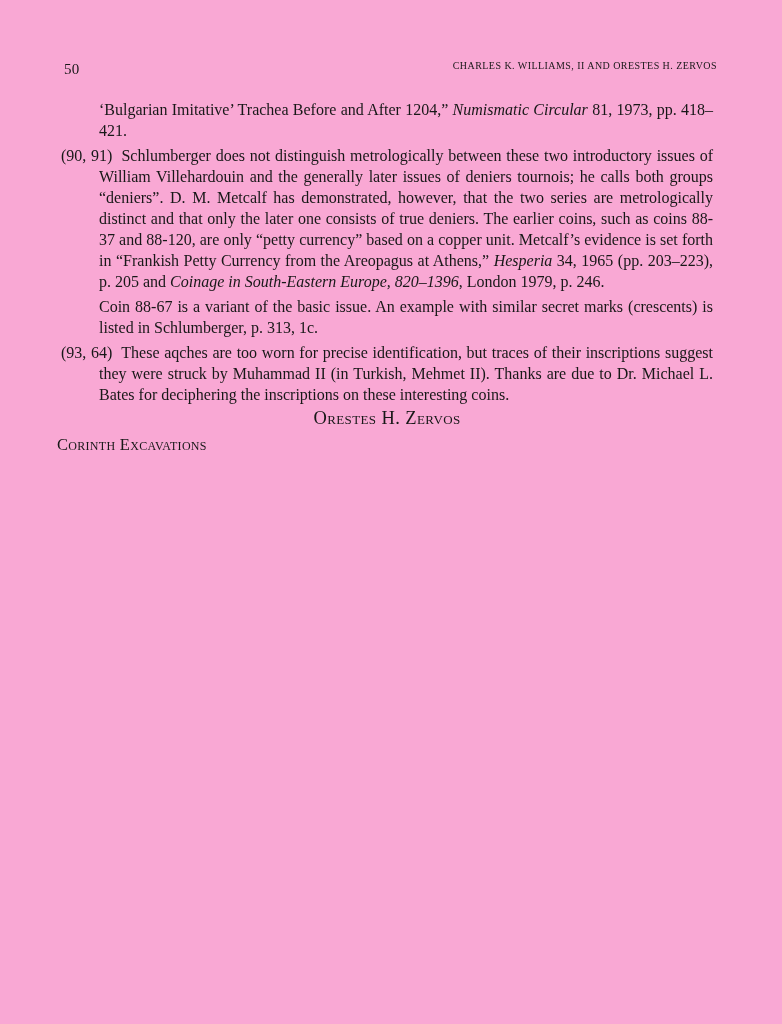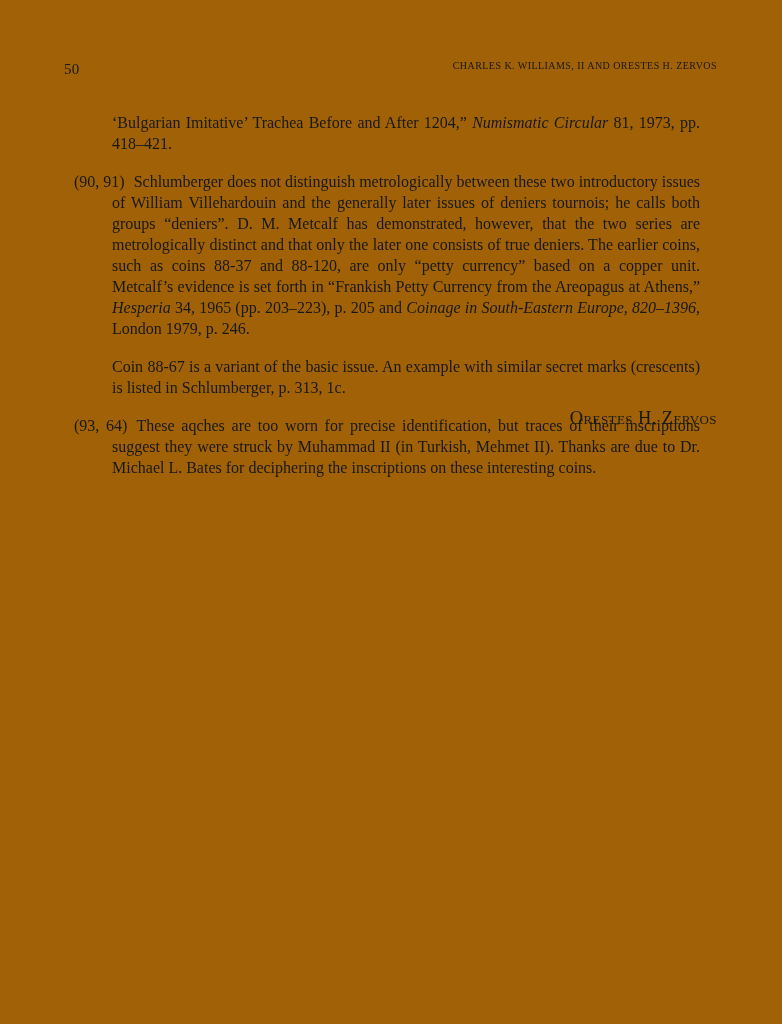--- a/index.html
+++ b/index.html
@@ -11,21 +11,21 @@
   body {
     width: 782px;
     height: 1024px;
     font-family: "Liberation Serif", serif;
     color: #181818;
   }
   .page {
     position: relative;
     width: 782px;
     height: 1024px;
-    background: #a16207;
+    background: #f9a8d4;
   }
   
   .running-header {
     position: absolute;
     top: 60px;
     left: 57px;
     width: 660px;
     height: 18px;
   }
   .page-number {
@@ -46,41 +46,41 @@
   .notes {
     position: absolute;
     top: 95px;
     left: 57px;
     width: 660px;
     font-size: 16px;
     line-height: 21px;
     text-align: justify;
   }
   p.note {
-    margin: 17px;
+    margin: 4px;
     padding-left: 38px;
   }
   p.hang {
     text-indent: -38px;
   }
   .note-label {
     margin-right: 9px;
   }
   .it {
     font-style: italic;
   }
   
   .signature {
     position: absolute;
     top: 407px;
     left: 57px;
     width: 660px;
   }
   .author {
-    text-align: right;
+    text-align: center;
     font-variant: small-caps;
     font-size: 18.5px;
     line-height: 22px;
     letter-spacing: 0.4px;
   }
   .affiliation {
     text-align: left;
     font-variant: small-caps;
     font-size: 16.5px;
     line-height: 20px;
@@ -100,15 +100,16 @@
 
   <main class="notes">
       <p class="note cont"><span>‘Bulgarian Imitative’ Trachea Before and After 1204,” </span><span class="it">Numismatic Circular</span><span> 81, 1973, pp. 418–421.</span></p>
       <p class="note hang"><span class="note-label">(90, 91)</span><span>Schlumberger does not distinguish metrologically between these two introductory issues of William Villehardouin and the generally later issues of deniers tournois; he calls both groups “deniers”. D. M. Metcalf has demonstrated, however, that the two series are metrologically distinct and that only the later one consists of true deniers. The earlier coins, such as coins 88-37 and 88-120, are only “petty currency” based on a copper unit. Metcalf’s evidence is set forth in “Frankish Petty Currency from the Areopagus at Athens,” </span><span class="it">Hesperia</span><span> 34, 1965 (pp. 203–223), p. 205 and </span><span class="it">Coinage in South-Eastern Europe, 820–1396</span><span>, London 1979, p. 246.</span></p>
       <p class="note cont"><span>Coin 88-67 is a variant of the basic issue. An example with similar secret marks (crescents) is listed in Schlumberger, p. 313, 1c.</span></p>
       <p class="note hang"><span class="note-label">(93, 64)</span><span>These aqches are too worn for precise identification, but traces of their inscriptions suggest they were struck by Muhammad II (in Turkish, Mehmet II). Thanks are due to Dr. Michael L. Bates for deciphering the inscriptions on these interesting coins.</span></p>
     </main>
 
   <div class="signature">
     <div class="author">Orestes H. Zervos</div>
+    <div class="affiliation">Corinth Excavations</div>
   </div>
 
 </div>
 
 </body></html>

